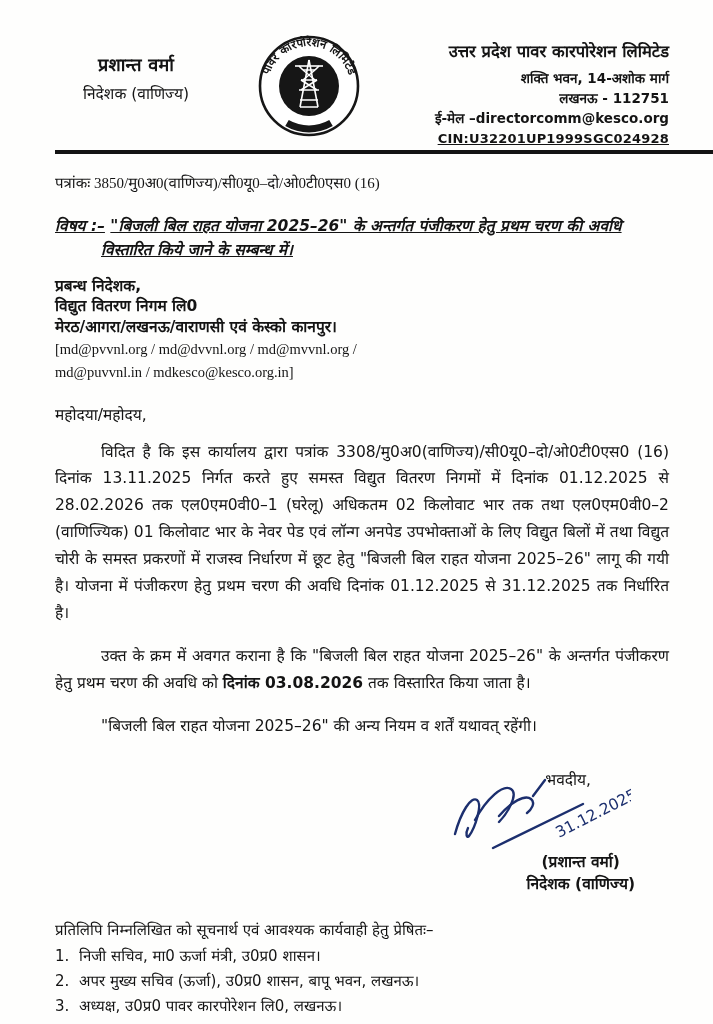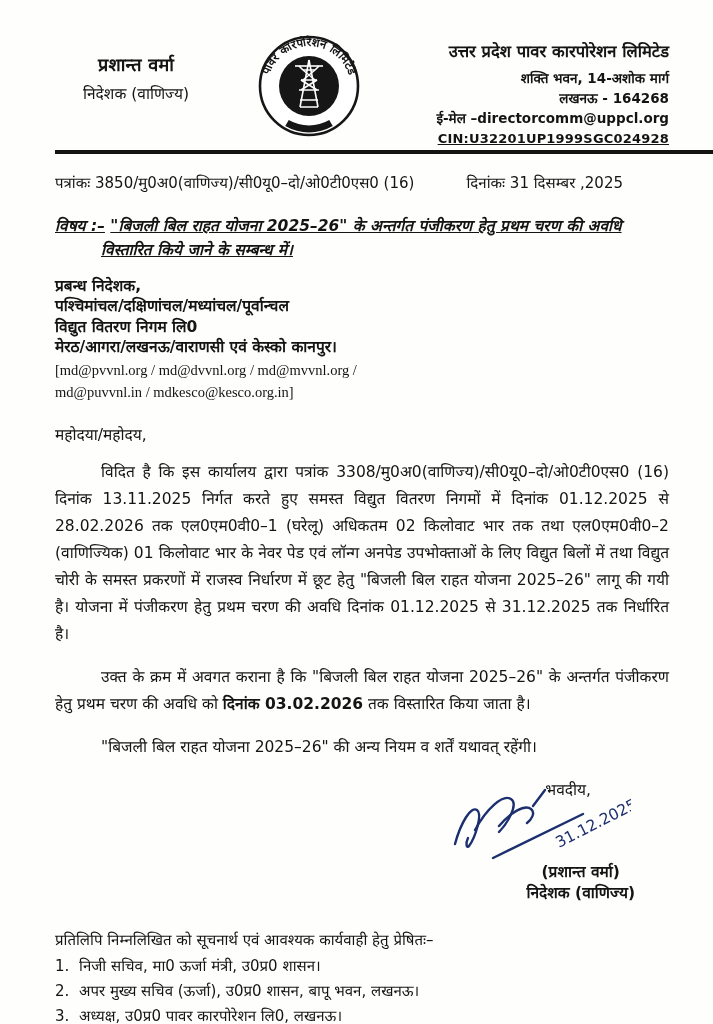--- a/index.html
+++ b/index.html
@@ -23,21 +23,21 @@
   .lh-logo{margin:4px 10px 0 40px;flex:0 0 auto;}
   .lh-right{text-align:right;font-size:13.5px;line-height:1.5;margin-top:14px;min-width:270px;}
   .lh-right .org{font-weight:bold;font-size:16.5px;margin-bottom:3px;}
   .lh-right .addr{font-weight:bold;font-size:13.5px;}
   .lh-right .mail{font-weight:bold;}
   .lh-right .cin{font-weight:bold;text-decoration:underline;font-size:13px;letter-spacing:.2px;}
   .phone-row .ph-icon{font-size:15px;vertical-align:-1px;margin-right:2px;}
   .rule{height:4px;background:#141414;margin:2px 0 0 55px;}
 
   
-  .refrow{display:flex;justify-content:space-between;font-size:15px;margin-top:18px;}
+  .refrow{display:flex;justify-content:space-between;font-size:15px;margin-top:18px;font-family:Liberation Serif, serif;}
   .refrow .date{margin-right:46px;}
 
   
   .subject{
     margin-top:22px;font-weight:bold;font-size:15.5px;line-height:1.55;
     padding-left:46px;text-indent:-46px;
   }
   .subject .u{text-decoration:underline;font-style:italic;}
 
   
@@ -48,21 +48,21 @@
   
   .salutation{margin-top:20px;font-size:15.5px;}
   .para{
     font-size:15.5px;line-height:1.74;text-align:justify;
     text-indent:46px;margin-top:16px;
   }
   .para.first{margin-top:14px;}
   .para b{font-weight:bold;}
 
   
-  .closing{position:relative;height:128px;margin-top:13px;}
+  .closing{position:relative;height:128px;margin-top:24px;}
   .valediction{position:absolute;top:4px;right:78px;font-size:15.5px;}
   .sig-art{position:absolute;top:12px;right:38px;}
   .signer{position:absolute;top:88px;right:34px;text-align:center;font-weight:bold;font-size:15.5px;line-height:1.4;}
 
   
   .cc{margin-top:27px;font-size:15px;}
   .cc-head{margin-bottom:6px;}
   .cc-row{display:flex;line-height:1.5;margin-top:2.5px;}
   .cc-num{flex:0 0 24px;}
   .cc-txt{flex:1;}
@@ -99,62 +99,57 @@
             </defs>
           <text font-size="11.5" font-weight="bold" fill="#161616" font-family="DejaVu Sans, sans-serif">
             <textPath href="#sealarc" startOffset="50%" text-anchor="middle">पावर कारपोरेशन लिमिटेड</textPath>
           </text>
         </svg>
       </div>
 
       <div class="lh-right">
         <div class="org">उत्तर प्रदेश पावर कारपोरेशन लिमिटेड</div>
         <div class="addr">शक्ति भवन, 14-अशोक मार्ग</div>
-        <div class="addr">लखनऊ - 164268</div>
-        <div class="mail">ई-मेल –directorcomm@uppcl.org</div>
+        <div class="addr">लखनऊ - 112751</div>
+        <div class="mail">ई-मेल –directorcomm@kesco.org</div>
         <div class="cin">CIN:U32201UP1999SGC024928</div>
       </div>
     </div>
   </div>
 
   <div class="rule"></div>
 
   <div class="inner" style="padding-top:0;">
 
     <div class="refrow">
       <div>
         <span>पत्रांकः</span>
         <span>3850/मु0अ0(वाणिज्य)/सी0यू0–दो/ओ0टी0एस0 (16)</span>
       </div>
-      <div class="date">
-        <span>दिनांकः</span>
-        <span>31 दिसम्बर ,2025</span>
-      </div>
     </div>
 
     <div class="subject">
       <span class="u">विषय :–</span>
       <span class="u">"बिजली बिल राहत योजना 2025–26" के अन्तर्गत पंजीकरण हेतु प्रथम चरण की अवधि विस्तारित किये जाने के सम्बन्ध में।</span>
     </div>
 
     <div class="addressee">
       <div class="bold">प्रबन्ध निदेशक,</div>
-      <div class="bold">पश्चिमांचल/दक्षिणांचल/मध्यांचल/पूर्वान्चल</div>
       <div class="bold">विद्युत वितरण निगम लि0</div>
       <div class="bold">मेरठ/आगरा/लखनऊ/वाराणसी एवं केस्को कानपुर।</div>
       <div class="mails">[md@pvvnl.org / md@dvvnl.org / md@mvvnl.org /</div>
       <div class="mails">md@puvvnl.in / mdkesco@kesco.org.in]</div>
     </div>
 
     <div class="salutation">महोदया/महोदय,</div>
 
     <div class="para first">विदित है कि इस कार्यालय द्वारा पत्रांक 3308/मु0अ0(वाणिज्य)/सी0यू0–दो/ओ0टी0एस0 (16) दिनांक 13.11.2025 निर्गत करते हुए समस्त विद्युत वितरण निगमों में दिनांक 01.12.2025 से 28.02.2026 तक एल0एम0वी0–1 (घरेलू) अधिकतम 02 किलोवाट भार तक तथा एल0एम0वी0–2 (वाणिज्यिक) 01 किलोवाट भार के नेवर पेड एवं लॉन्ग अनपेड उपभोक्ताओं के लिए विद्युत बिलों में तथा विद्युत चोरी के समस्त प्रकरणों में राजस्व निर्धारण में छूट हेतु "बिजली बिल राहत योजना 2025–26" लागू की गयी है। योजना में पंजीकरण हेतु प्रथम चरण की अवधि दिनांक 01.12.2025 से 31.12.2025 तक निर्धारित है।</div>
 
     <div class="para">
-      <span>उक्त के क्रम में अवगत कराना है कि "बिजली बिल राहत योजना 2025–26" के अन्तर्गत पंजीकरण हेतु प्रथम चरण की अवधि को </span><b>दिनांक 03.02.2026</b><span> तक विस्तारित किया जाता है।</span>
+      <span>उक्त के क्रम में अवगत कराना है कि "बिजली बिल राहत योजना 2025–26" के अन्तर्गत पंजीकरण हेतु प्रथम चरण की अवधि को </span><b>दिनांक 03.08.2026</b><span> तक विस्तारित किया जाता है।</span>
     </div>
 
     <div class="para">"बिजली बिल राहत योजना 2025–26" की अन्य नियम व शर्तें यथावत् रहेंगी।</div>
 
     <div class="closing">
       <div class="valediction">भवदीय,</div>
       <div class="sig-art">
         <svg width="190" height="80" viewBox="0 0 190 80">
           <g stroke="#1c2f6e" stroke-width="2.4" fill="none" stroke-linecap="round">
             <path d="M14,58 C20,36 30,20 36,24 C42,28 34,52 28,60 C26,63 24,58 27,52"></path>

